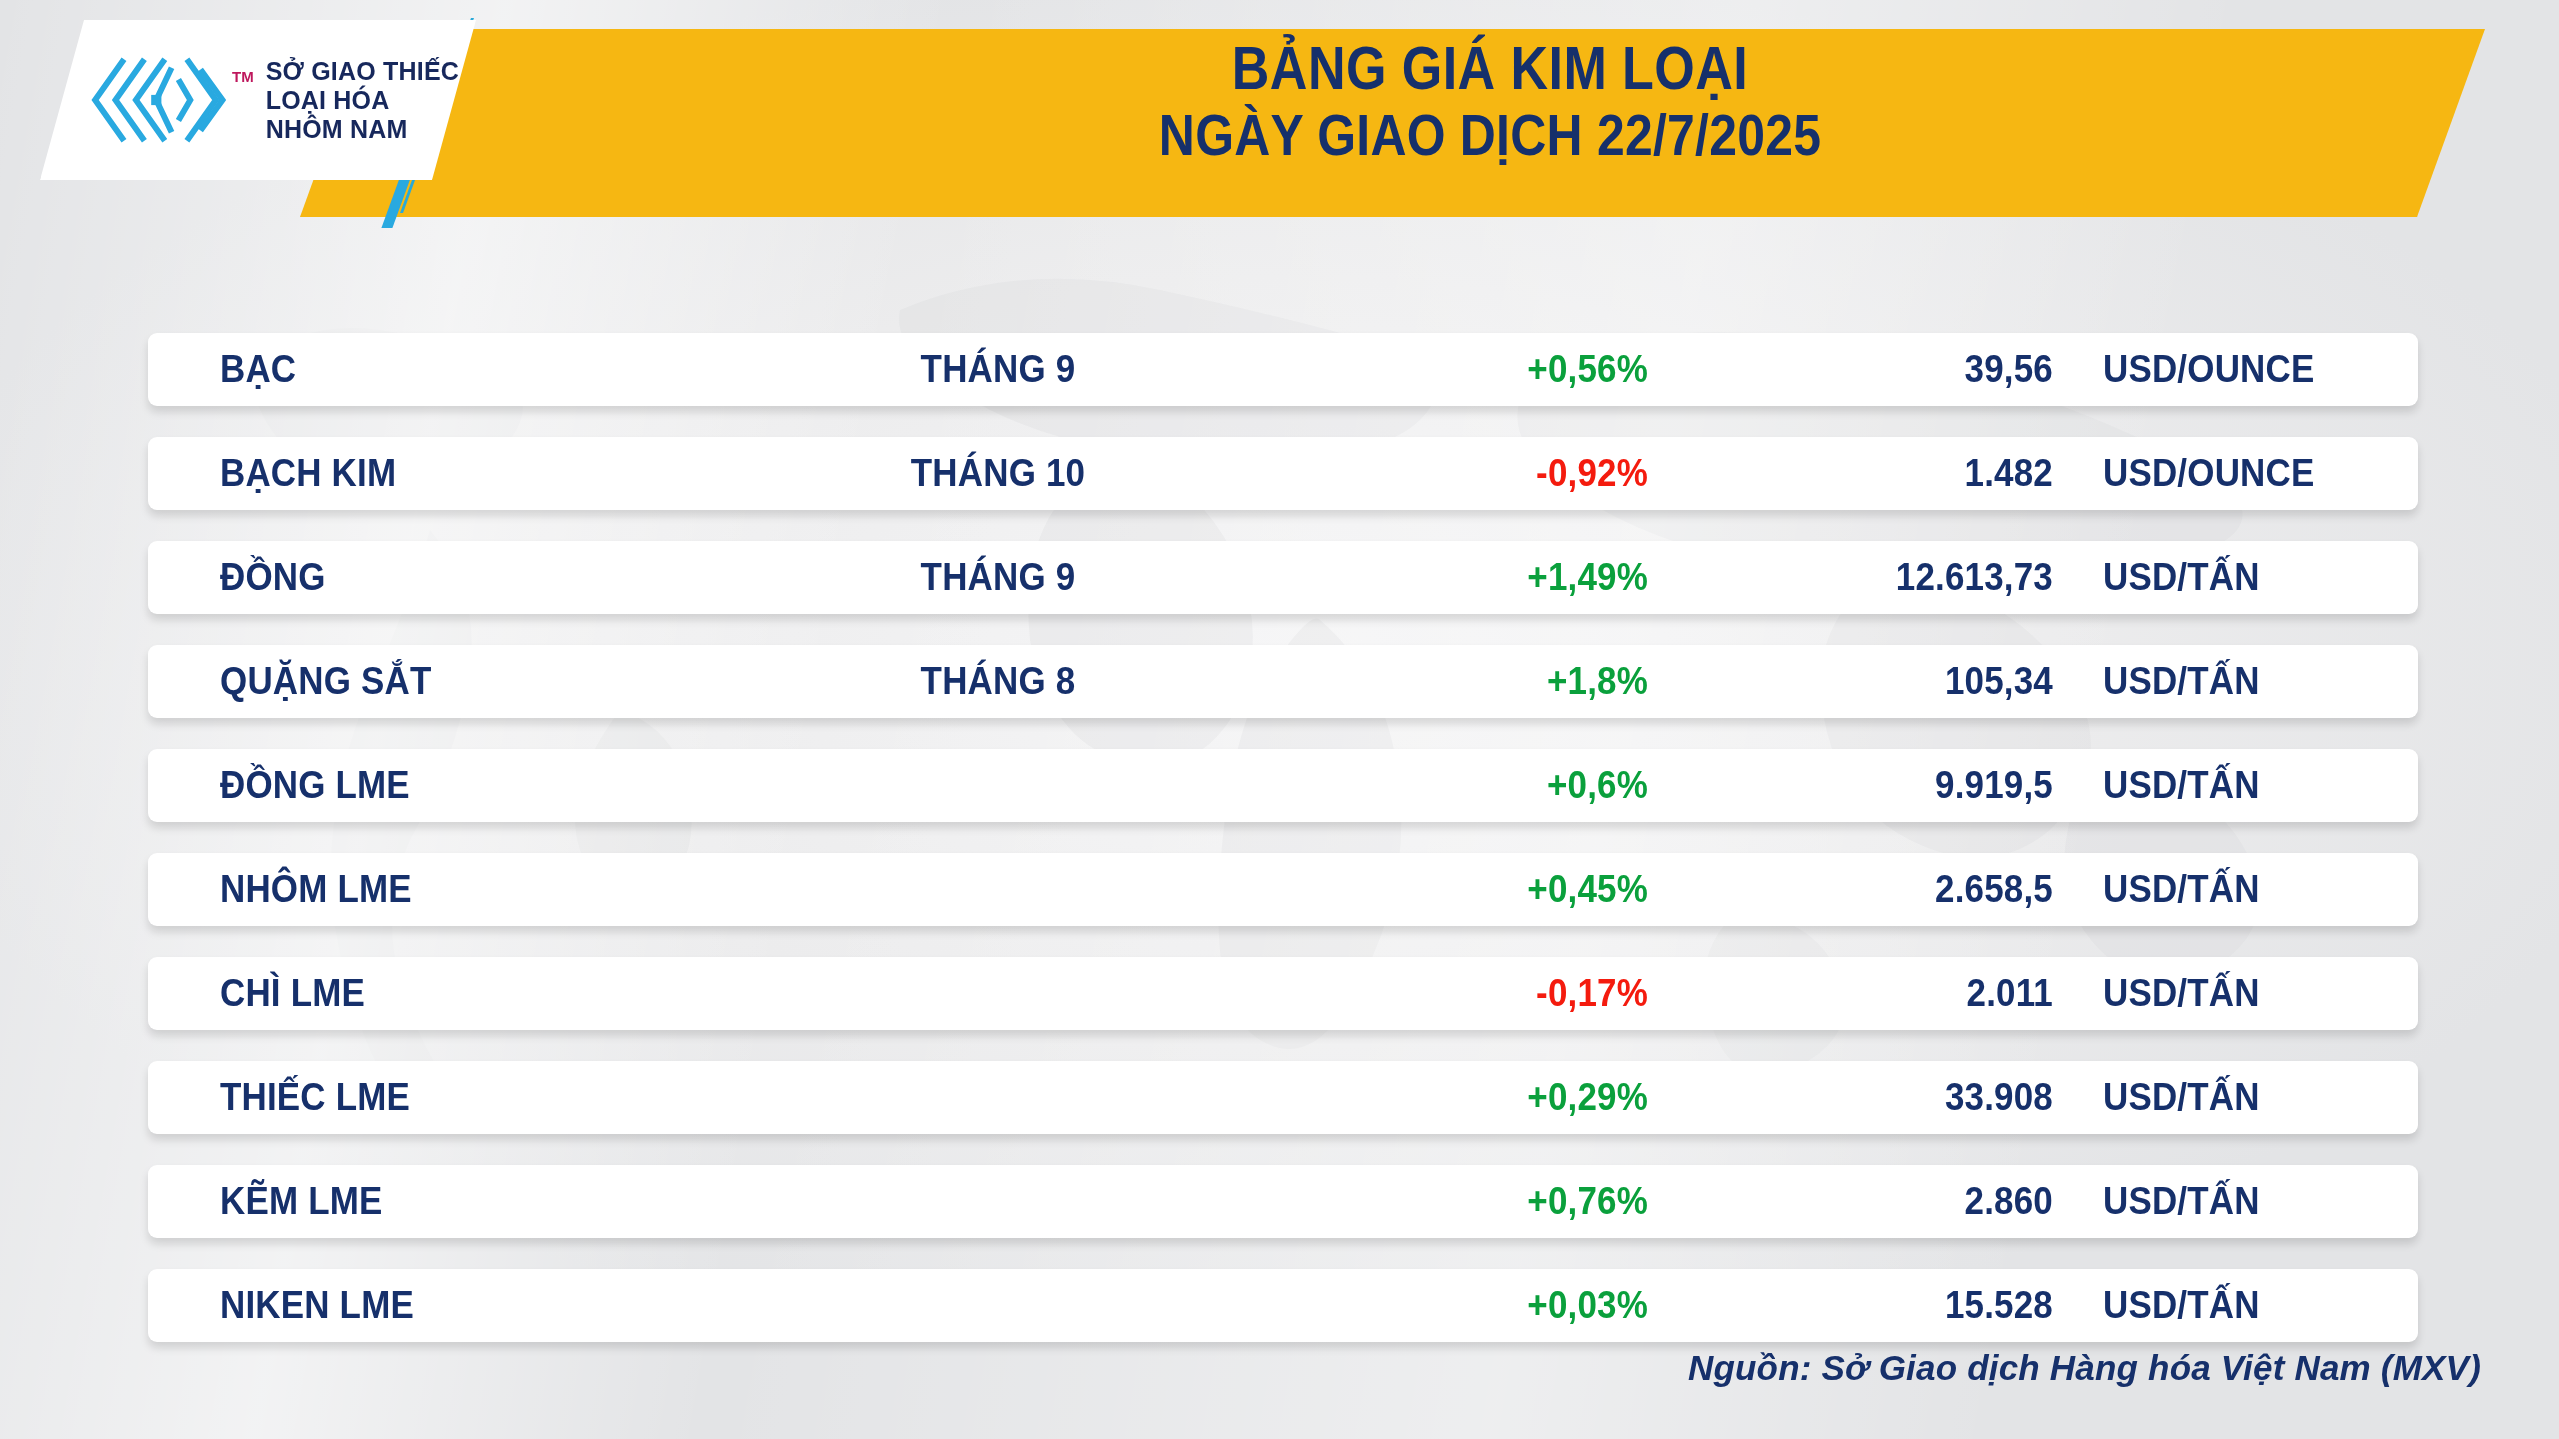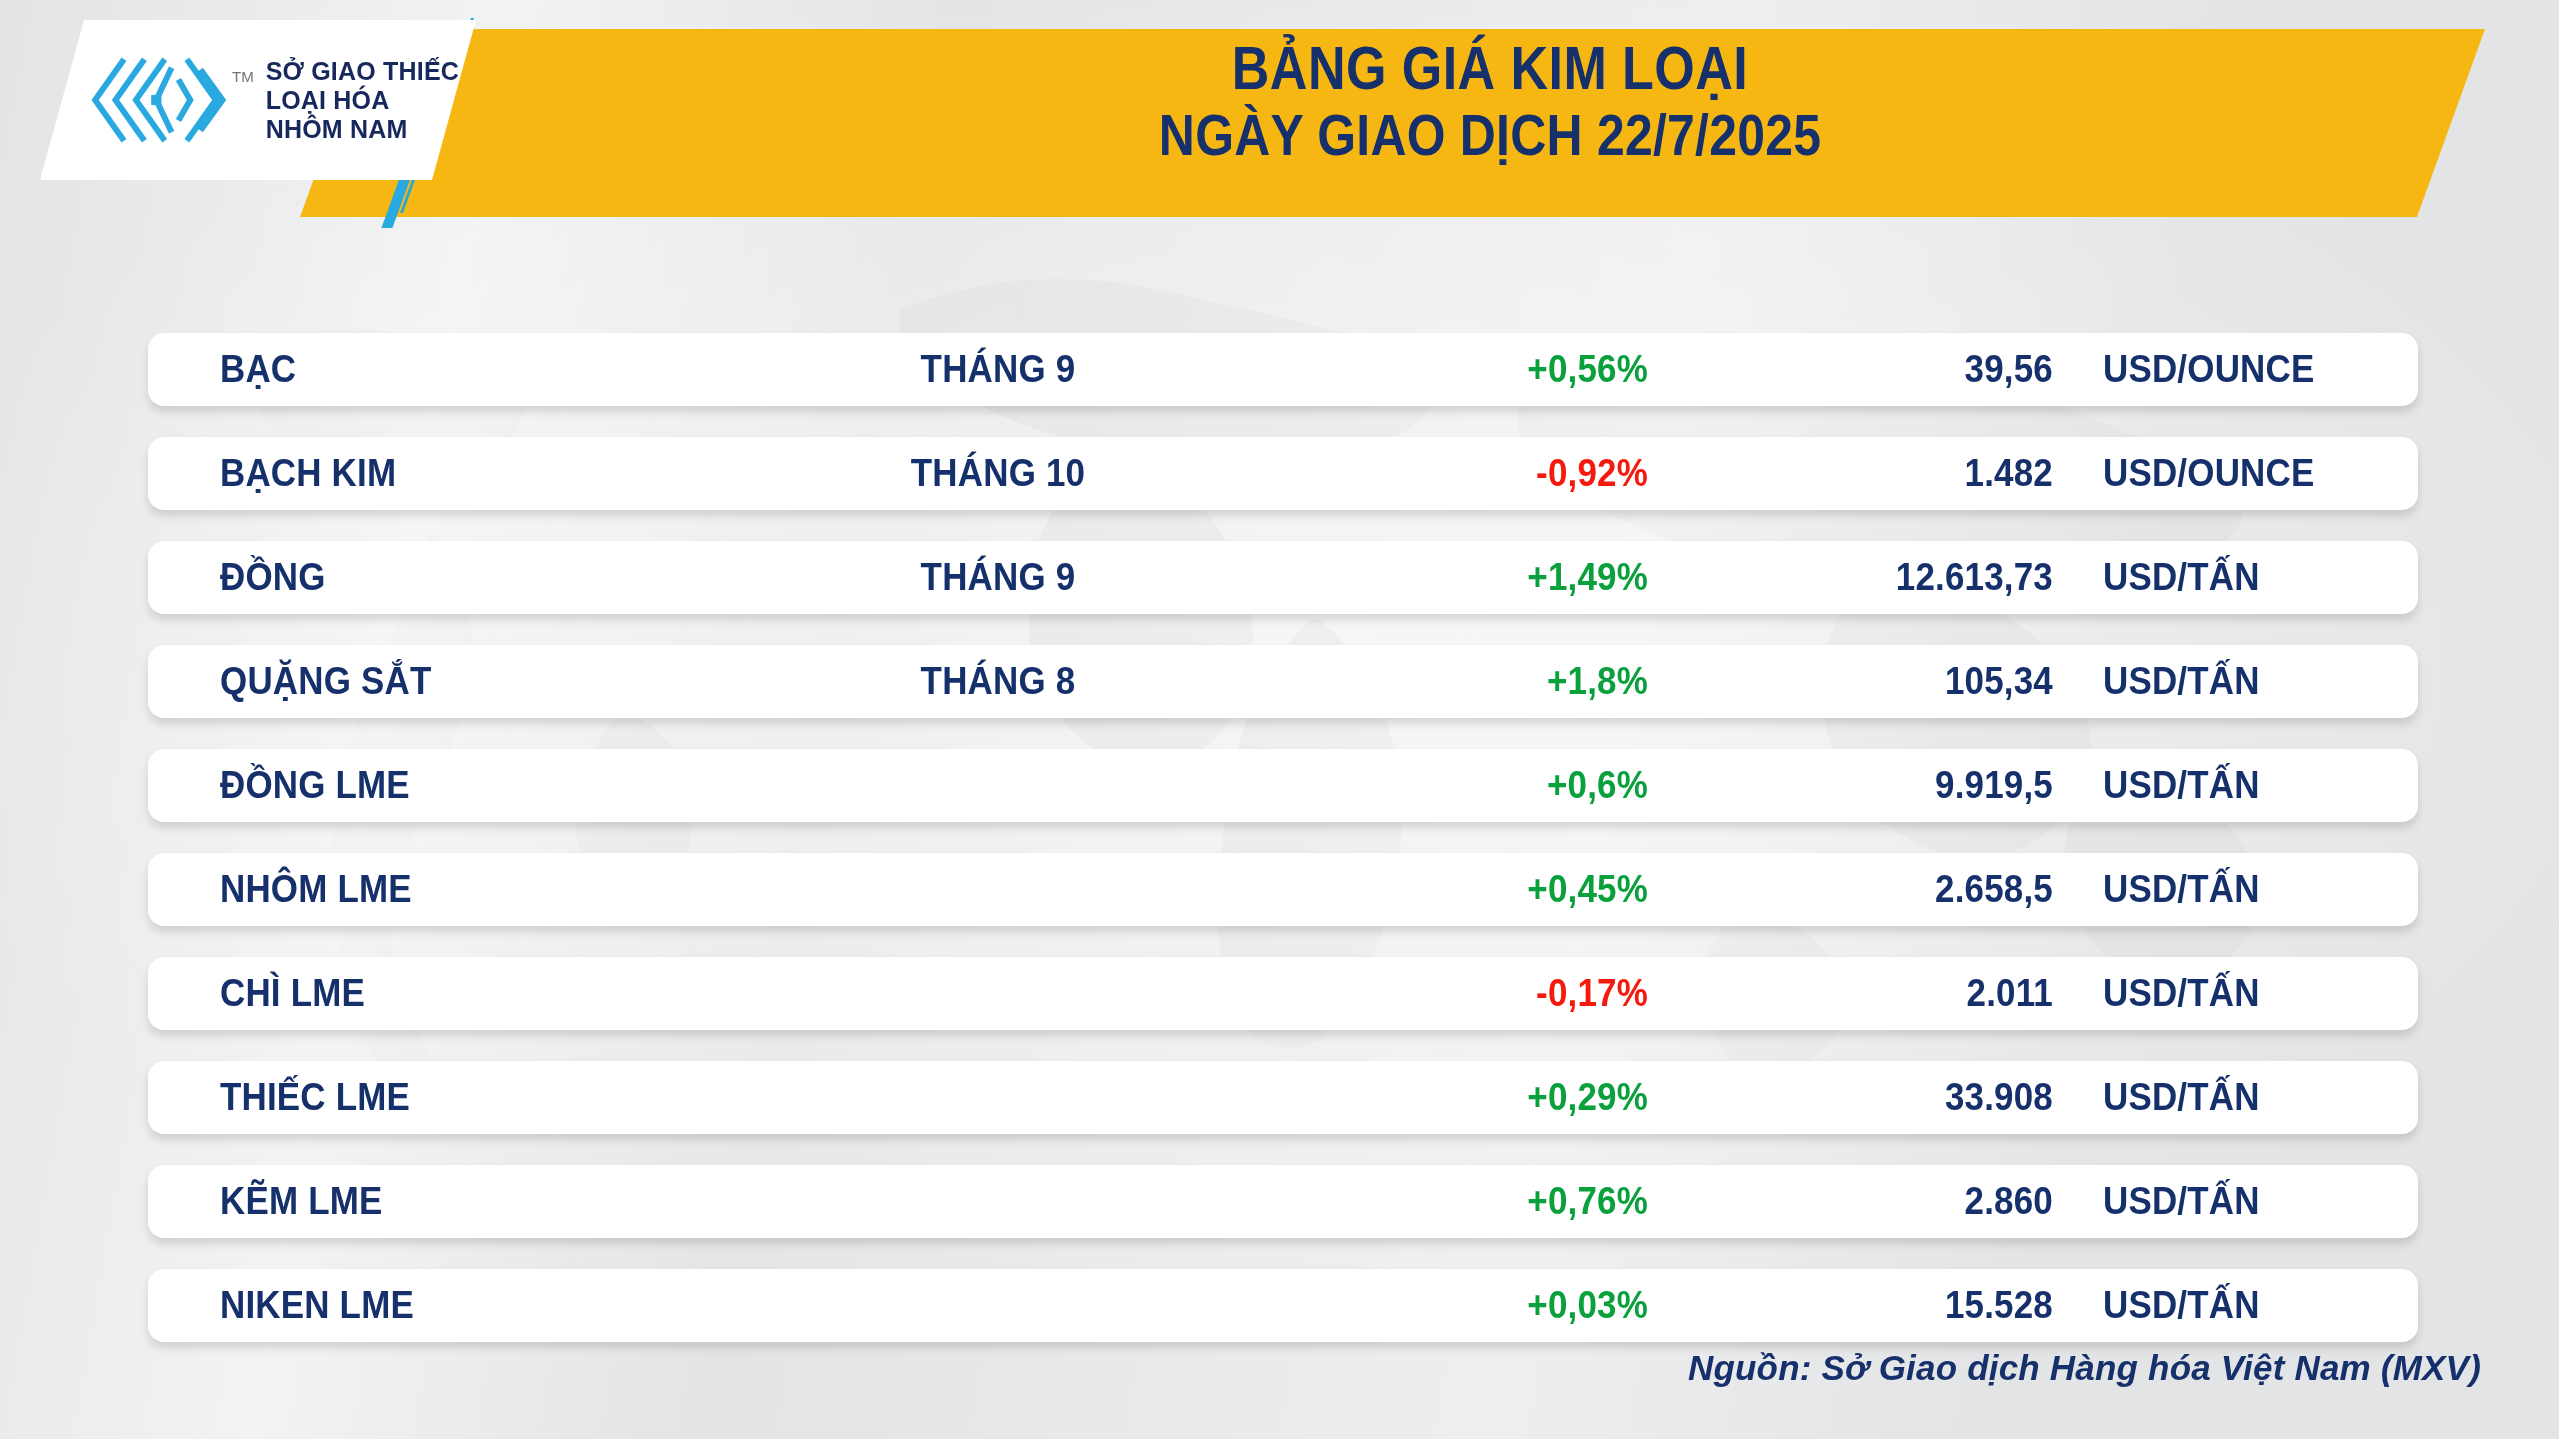--- a/index.html
+++ b/index.html
@@ -123,22 +123,22 @@
   }
   .logo-inner {
     display: flex;
     align-items: center;
     gap: 12px;
     padding-left: 50px;
   }
   .logo-mark { width: 136px; height: 92px; flex: 0 0 auto; }
   .logo-tm {
     font-size: 15px;
-    color: #737373;
-    font-weight: 400;
+    color: #be185d;
+    font-weight: 700;
     align-self: flex-start;
     margin-top: 14px;
     margin-left: -6px;
   }
   .logo-text {
     color: #17285c;
     font-weight: 700;
     font-size: 25px;
     line-height: 1.16;
     letter-spacing: .2px;
@@ -150,21 +150,21 @@
     position: absolute;
     left: 148px;
     top: 333px;
     width: 2270px;
   }
   .row {
     position: relative;
     height: 73px;
     margin-bottom: 31px;
     background: #ffffff;
-    border-radius: 16px;
+    border-radius: 9px;
     box-shadow: 0 6px 9px rgba(0,0,0,.13);
     display: flex;
     align-items: center;
   }
   .cell {
     color: #16306b;
     font-weight: 700;
     font-size: 38px;
     letter-spacing: .2px;
     white-space: nowrap;

